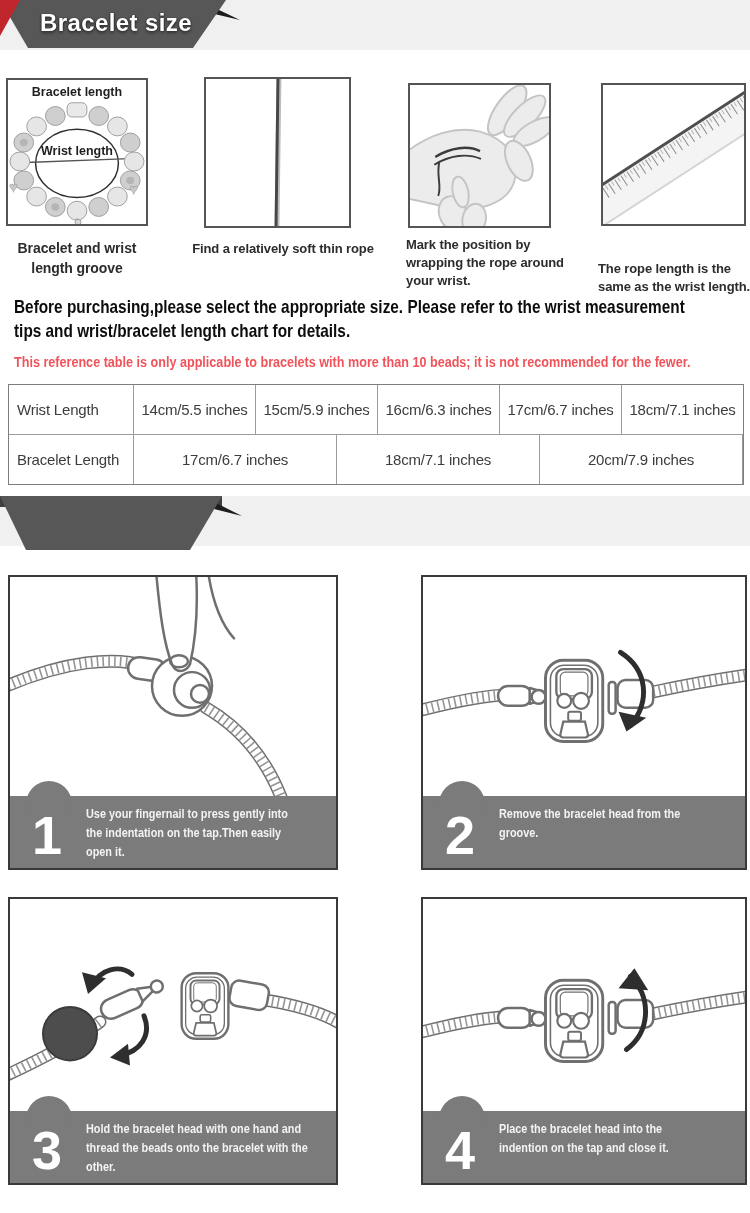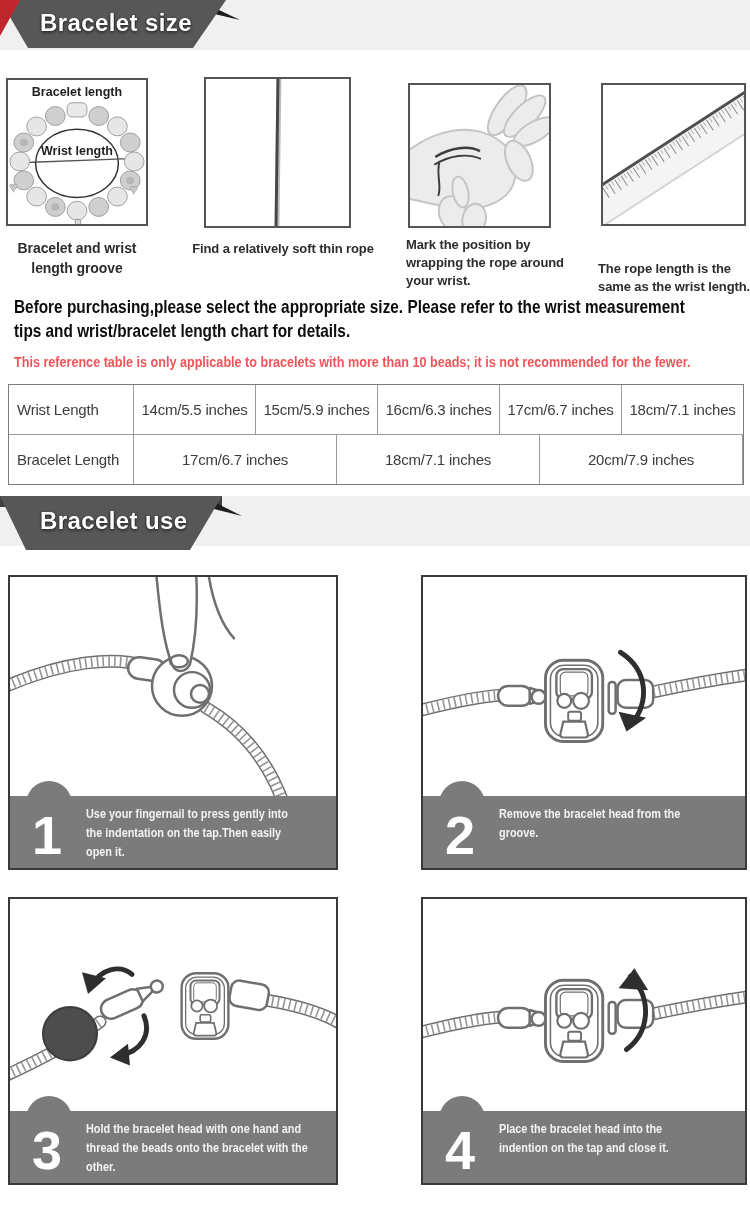--- a/index.html
+++ b/index.html
@@ -237,21 +237,20 @@
   </div>
 
   <div class="strip" id="strip-use"></div>
 
   <div class="banner" id="banner-use">
     <svg width="260" height="62" viewBox="0 0 260 62">
       <rect x="0" y="2" width="222" height="11" fill="#3f3f3f"></rect>
       <polygon points="202,2 242,22 210,14" fill="#1d1d1d"></polygon>
       <polygon points="0,2 222,2 190,56 26,56" fill="#575757"></polygon>
     </svg>
-    <span class="banner-text">Bracelet use</span>
   </div>
 
   <div class="panel" id="panel-1">
     <div class="illus">
       <svg viewBox="0 0 326 221" preserveAspectRatio="none">
         <path class="rope-o" d="M-8,112 C55,84 105,80 136,90"></path>
         <path class="rope-i" d="M-8,112 C55,84 105,80 136,90"></path>
         <path class="rope-h" d="M-8,112 C55,84 105,80 136,90"></path>
         <path class="rope-o" d="M196,132 C235,155 260,190 274,230"></path>
         <path class="rope-i" d="M196,132 C235,155 260,190 274,230"></path>

